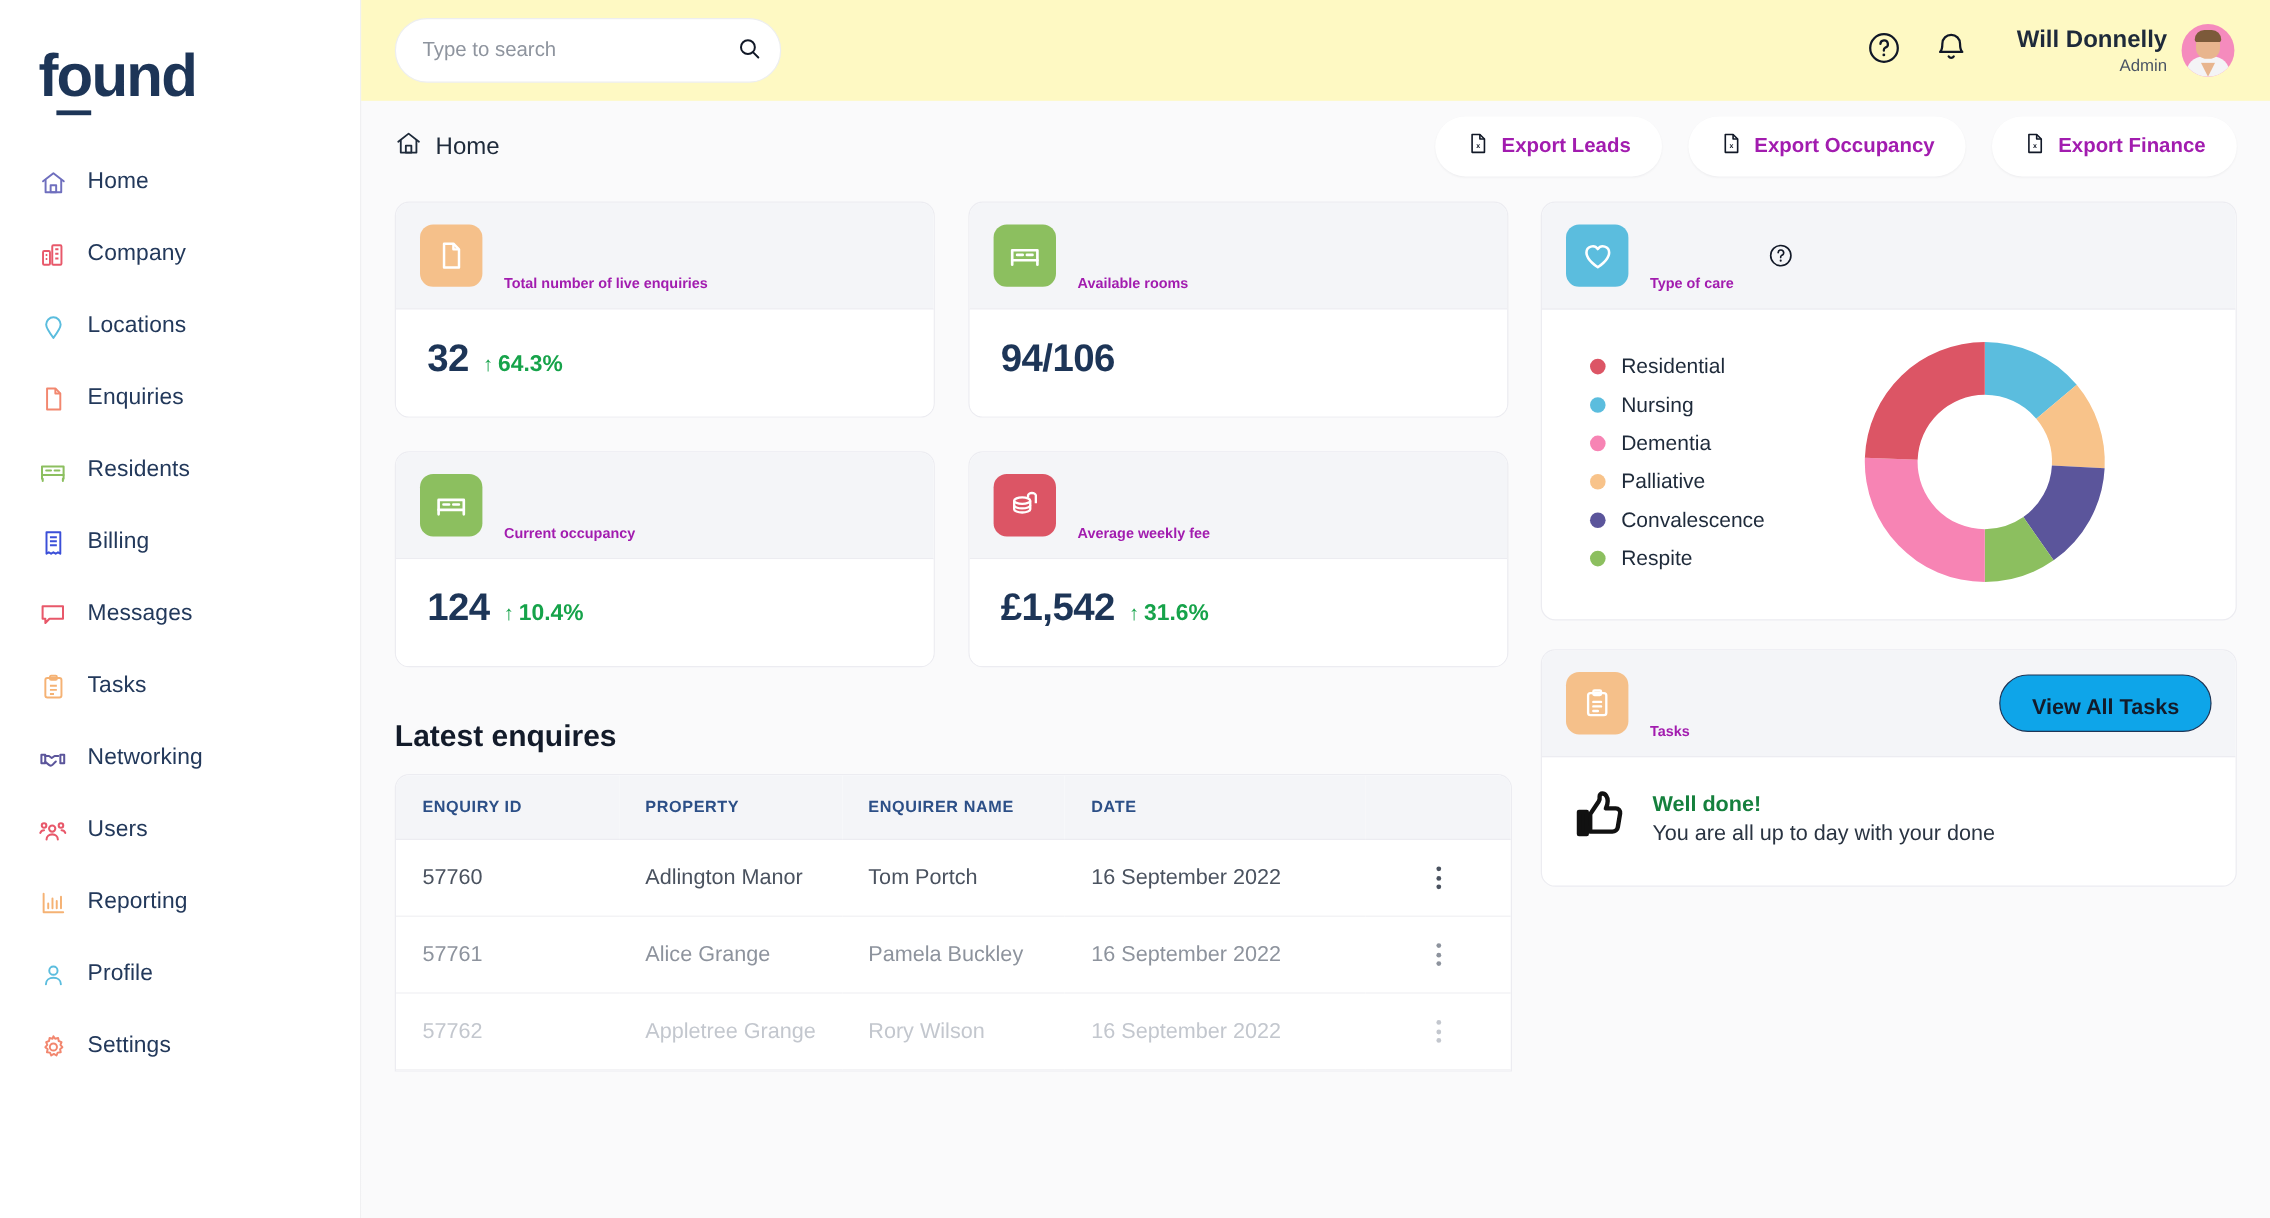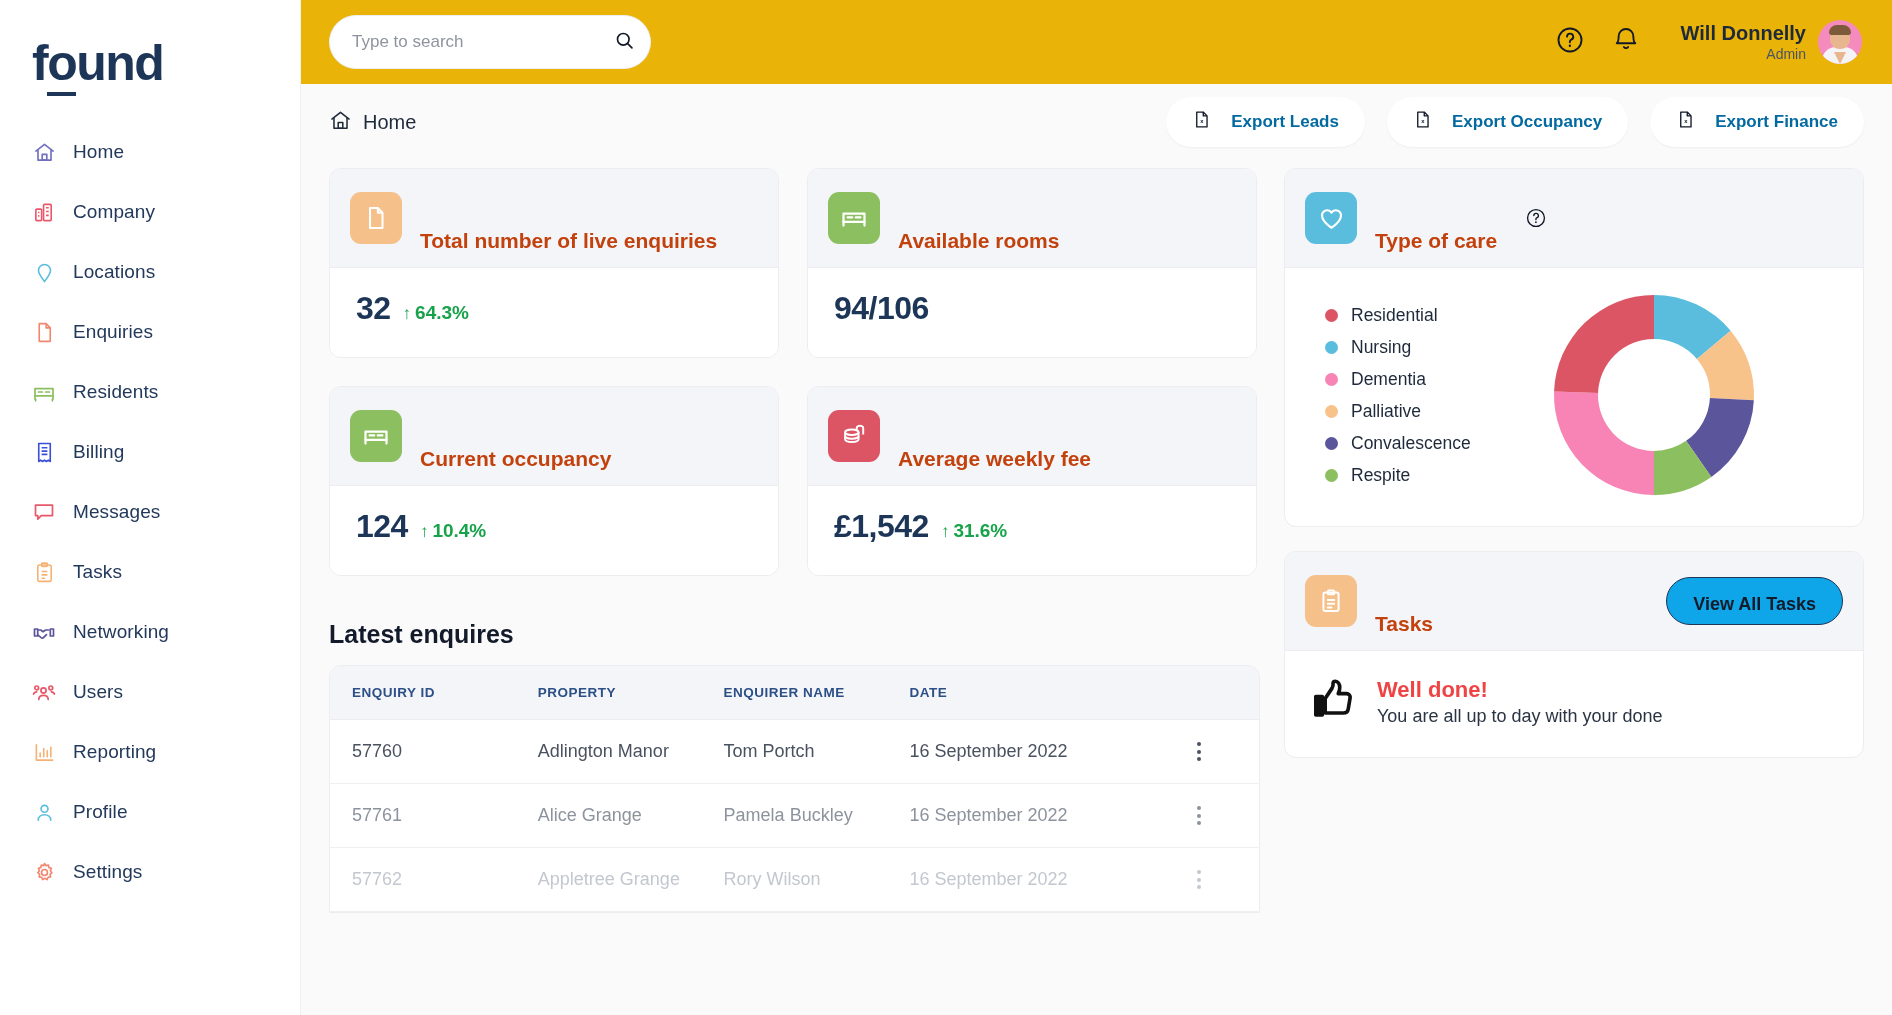--- a/index.html
+++ b/index.html
@@ -40,21 +40,21 @@
     flex: 1 1 auto; height: 1015px;
     background: #fafafb;
     display: flex; flex-direction: column;
     position: relative;
     border-left: 1px solid #f0f0f2;
   }
 
   
   .topbar {
     height: 84px; flex: 0 0 84px;
-    background: #eab308;
+    background: #fef9c3;
     display: flex; align-items: center;
     padding: 0 30px 0 28px;
   }
   .search-wrap {
     position: relative; width: 322px; height: 54px;
   }
   .search-input {
     width: 100%; height: 100%;
     border: 1px solid #edeef0; border-radius: 27px;
     background: #fff;
@@ -91,24 +91,24 @@
   
   .crumbrow {
     height: 76px; flex: 0 0 76px;
     display: flex; align-items: center;
     padding: 0 28px 0 28px;
   }
   .crumb { display: flex; align-items: center; gap: 11px; cursor: pointer; }
   .crumb-text { font-size: 20px; color: #1e2a3a; }
   .exports { display: flex; align-items: center; gap: 22px; }
   .export-btn {
-    display: flex; align-items: center; gap: 20px;
+    display: flex; align-items: center; gap: 10px;
     background: #fff; border: none; border-radius: 26px;
     height: 50px; padding: 0 26px; cursor: pointer;
-    font-size: 17px; font-weight: 700; color: #0369a1;
+    font-size: 17px; font-weight: 700; color: #a21caf;
     font-family: "Liberation Sans", sans-serif;
     box-shadow: 0 1px 2px rgba(18,28,45,.05);
   }
 
   
   .content {
     flex: 1 1 auto; padding: 8px 28px 0 28px;
     display: flex; gap: 24px; overflow: hidden;
   }
   .col-left { flex: 1 1 auto; min-width: 0; display: flex; flex-direction: column; }
@@ -124,21 +124,21 @@
   .card-head {
     background: #f4f5f8;
     display: flex; align-items: center; gap: 18px;
     padding: 14px 20px;
     border-bottom: 1px solid #ececf1;
   }
   .card-icon {
     width: 52px; height: 52px; border-radius: 11px; flex: 0 0 52px;
     display: flex; align-items: center; justify-content: center;
   }
-  .card-title { font-size: 21px; font-weight: 700; color: #c2410c; margin-top: 46px; }
+  .card-title { font-size: 12px; font-weight: 700; color: #a21caf; margin-top: 46px; }
   .card-body { padding: 22px 26px 30px 26px; background: #fff; }
   .stat-card { width: 450px; }
   .stat-row { display: flex; align-items: baseline; gap: 12px; }
   .stat-value { font-size: 32px; font-weight: 700; color: #1d3557; letter-spacing: -.5px; }
   .stat-delta { font-size: 19px; font-weight: 700; color: #16a34a; display: flex; align-items: baseline; gap: 4px; }
   .stat-delta .arrow { font-size: 17px; }
 
   
   .sect-head {
     display: flex; align-items: center; justify-content: space-between;
@@ -176,21 +176,21 @@
   
   .care-card { width: 100%; }
   .care-body { display: flex; align-items: center; padding: 22px 26px 26px 26px; text-align: center; }
   .legend { display: flex; flex-direction: column; gap: 11px; flex: 0 0 auto; padding-left: 14px; }
   .legend-item { display: flex; align-items: center; gap: 13px; }
   .dot { width: 13px; height: 13px; border-radius: 50%; flex: 0 0 13px; }
   .legend-label { font-size: 17.5px; color: #1e2a3a; }
   .donut-wrap { flex: 1 1 auto; display: flex; justify-content: center; align-items: center; }
   .help-icon { margin-left: 10px; cursor: pointer; display: inline-flex; vertical-align: middle; }
   .tasks-body { display: flex; align-items: center; gap: 20px; padding: 26px 26px 30px 26px; }
-  .tasks-text .t1 { font-size: 22px; font-weight: 700; color: #ef4444; margin-bottom: 3px; }
+  .tasks-text .t1 { font-size: 18px; font-weight: 700; color: #15803d; margin-bottom: 3px; }
   .tasks-text .t2 { font-size: 18px; color: #2a3442; }
   .card-head.with-action { justify-content: space-between; }
   .head-left { display: flex; align-items: center; gap: 18px; }
   .fade-bottom {
     position: absolute; left: 0; right: 0; bottom: 0; height: 86px;
     background: linear-gradient(180deg, rgba(250,250,251,0) 0%, rgba(250,250,251,.92) 60%, #fafafb 100%);
     pointer-events: none;
   }
 </style>
 </head>

